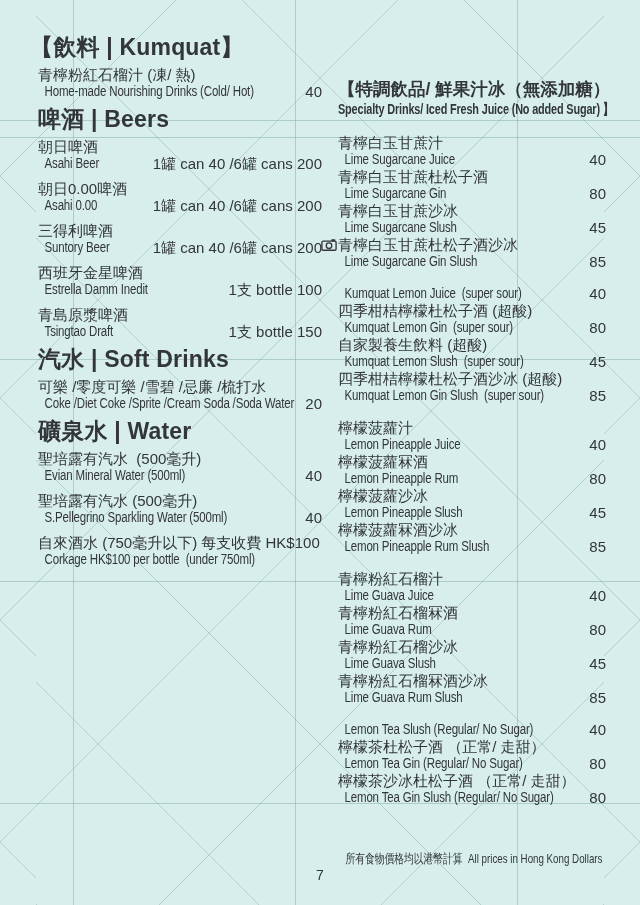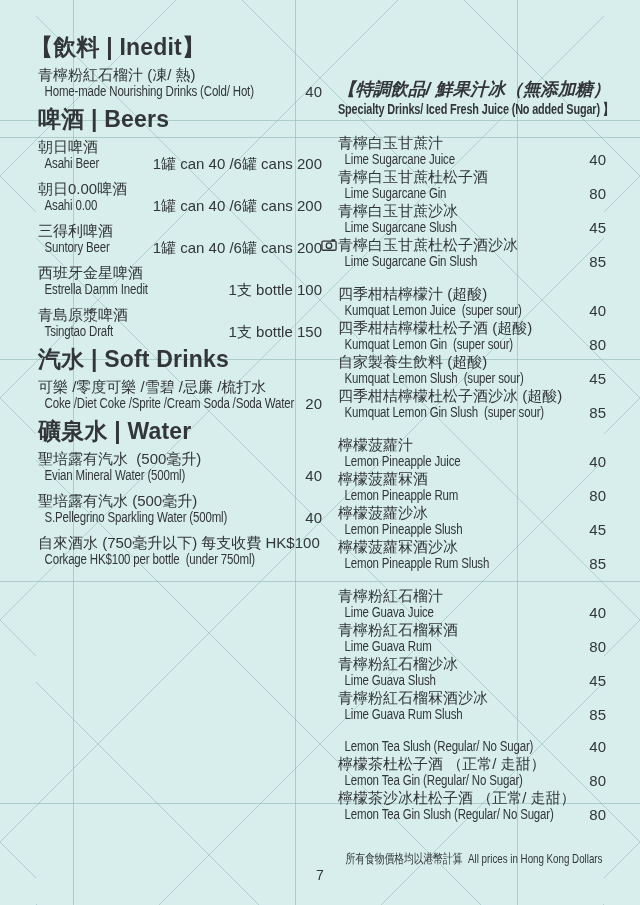--- a/index.html
+++ b/index.html
@@ -22,21 +22,21 @@
   .col-left{left:38px;top:32px;width:284px;}
   .col-right{left:338px;top:78px;width:268px;}
   .title{
     font-size:23px;line-height:30px;font-weight:600;
     margin:0 0 4px -8px;letter-spacing:.2px;white-space:pre;
   }
   .heading{
     font-size:23px;line-height:30px;font-weight:700;
     margin:-4px 0 4px 0;letter-spacing:.2px;white-space:pre;
   }
-  .rtitle-zh{font-size:17.5px;line-height:22px;font-weight:700;white-space:pre;font-style:italic;}
+  .rtitle-zh{font-size:17.5px;line-height:22px;font-weight:700;white-space:pre;}
   .rtitle-en{
     font-size:14.5px;line-height:18px;font-weight:600;white-space:pre;
     letter-spacing:-.2px;transform:scaleX(.75);transform-origin:0 50%;
     margin-bottom:16px;
   }
   .row{position:relative;}
   .col-left .row{margin-bottom:8px;}
   .col-right .group .row{margin-bottom:0;}
   .group{margin-bottom:15px;}
   .zh{
@@ -66,21 +66,21 @@
     position:absolute;top:867px;left:0;right:0;
     text-align:center;font-size:14px;line-height:16px;
   }
 </style>
 </head>
 <body>
 
 <div class="page">
 
   <div class="col col-left">
-    <div class="title">【飲料 | Inedit】</div>
+    <div class="title">【飲料 | Kumquat】</div>
     <div id="left-top">
         <div class="row">
           <div class="zh">青檸粉紅石榴汁 (凍/ 熱)</div>
           <div class="en">Home-made Nourishing Drinks (Cold/ Hot)</div>
           <div class="price">40</div>
         </div>
       </div>
     <div id="left-sections">
         <div class="heading">啤酒 | Beers</div>
         <div class="row">
@@ -157,21 +157,20 @@
                   <rect x="1.2" y="3.6" width="23.6" height="15.2" rx="2" fill="none" stroke="#323638" stroke-width="2.2"></rect>
                   <circle cx="13" cy="11.2" r="4.6" fill="none" stroke="#323638" stroke-width="2.2"></circle>
                   <rect x="17" y="0.4" width="6.4" height="3.4" fill="#323638"></rect>
                 </svg></span><span>青檸白玉甘蔗杜松子酒沙冰</span></div>
             <div class="en">Lime Sugarcane Gin Slush</div>
             <div class="price">85</div>
           </div>
         </div>
         <div class="group">
           <div class="row">
-            <div class="zh">四季柑桔檸檬汁 (超酸)</div>
             <div class="en">Kumquat Lemon Juice  (super sour)</div>
             <div class="price">40</div>
           </div>
           <div class="row">
             <div class="zh">四季柑桔檸檬杜松子酒 (超酸)</div>
             <div class="en">Kumquat Lemon Gin  (super sour)</div>
             <div class="price">80</div>
           </div>
           <div class="row">
             <div class="zh">自家製養生飲料 (超酸)</div>

